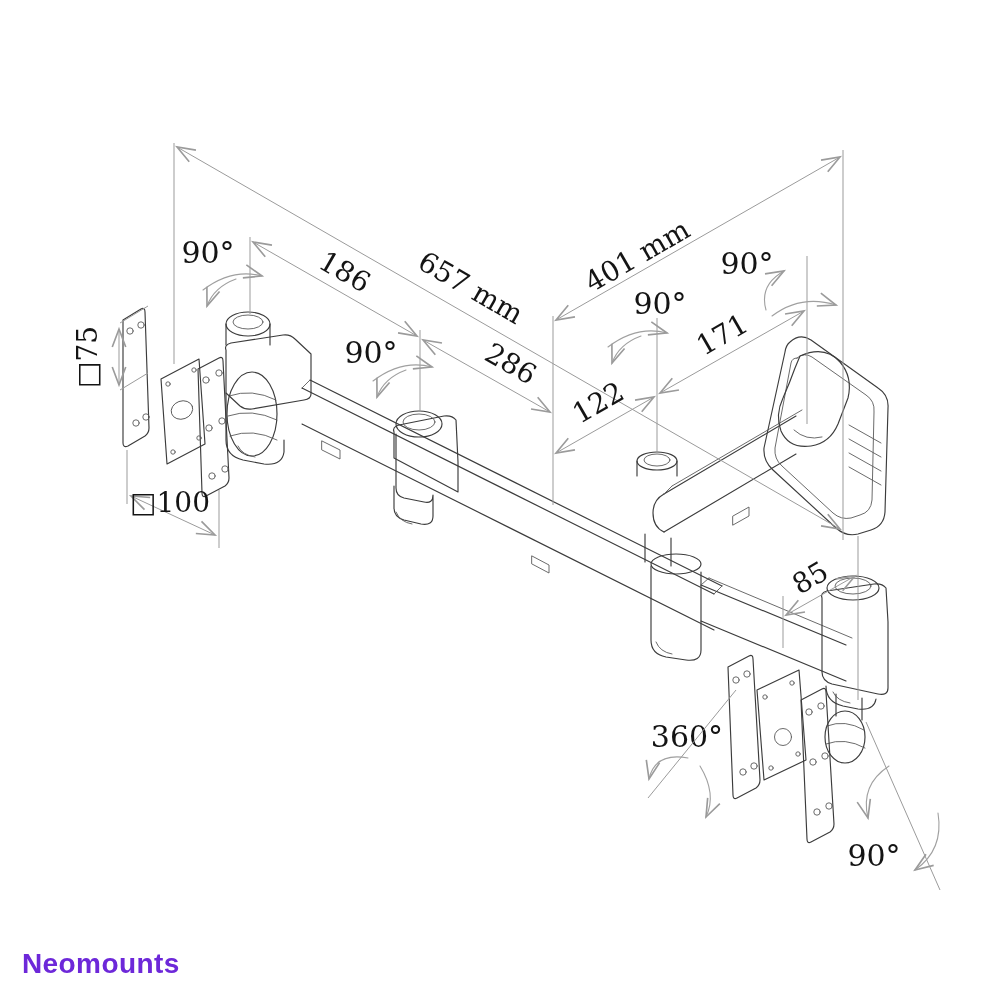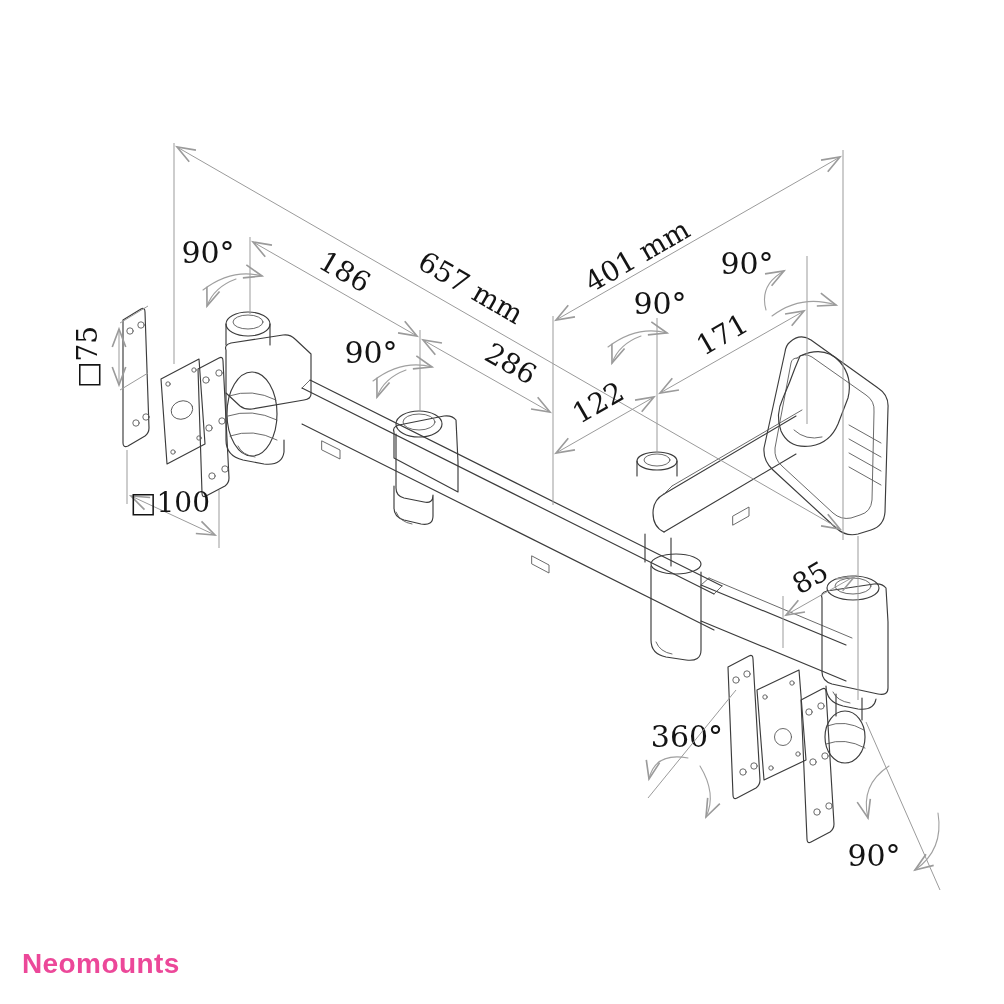--- a/index.html
+++ b/index.html
@@ -211,15 +211,15 @@
     <path class="rot" d="M688,758 Q655,752 649,779" marker-end="url(#da)"></path>
     <path class="rot" d="M700,766 Q717,794 706,817" marker-end="url(#da)"></path>
 
     <text class="angtxt" x="874" y="866" text-anchor="middle">90°</text>
     <line class="dim" x1="866" y1="722" x2="940" y2="890"></line>
     <path class="rot" d="M889,766 Q860,785 868,818" marker-end="url(#da)"></path>
     <path class="rot" d="M938,813 Q944,850 915,870" marker-end="url(#da)"></path>
   </g>
 </svg>
 
-<div id="logo" style="color: #ec4899;">Neomounts</div>
+<div id="logo" style="color: #6d28d9;">Neomounts</div>
 
 </div>
 
 </body></html>

